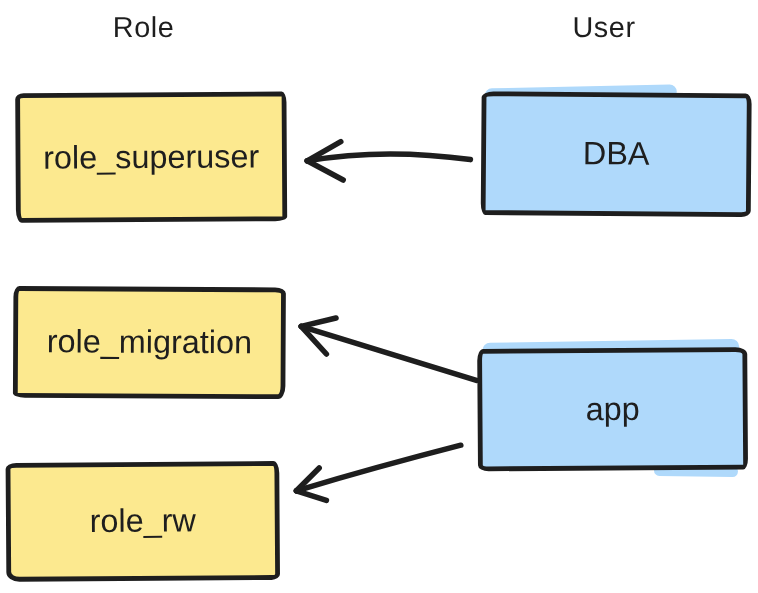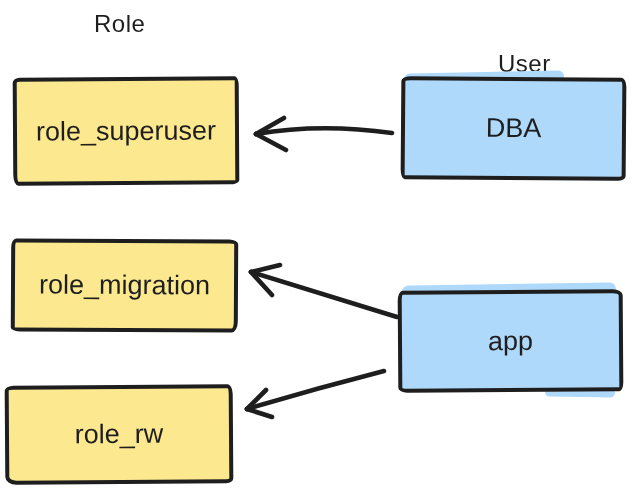--- a/index.html
+++ b/index.html
@@ -22,21 +22,21 @@
 
   .col-header {
     position: absolute;
     font-size: 24px;
     font-weight: 400;
     color: var(--ink);
     letter-spacing: 0.5px;
     white-space: nowrap;
   }
   .header-role { left: 94px; top: 10px; }
-  .header-user { left: 498px; top: 10px; margin-top: 40px; }
+  .header-user { left: 477px; top: 10px; }
 
   
   .peek {
     position: absolute;
     background: var(--user-fill);
   }
   .peek-dba   { left: 404px; top: 72px;  width: 160px; height: 12px; transform: rotate(-1.2deg); border-radius: 6px; }
   .peek-app   { left: 402px; top: 284px; width: 214px; height: 13px; transform: rotate(-0.9deg); border-radius: 7px; }
   .peek-app-b { left: 545px; top: 388px; width: 70px;  height: 9px;  transform: rotate(0.8deg);  border-radius: 5px; }
 

